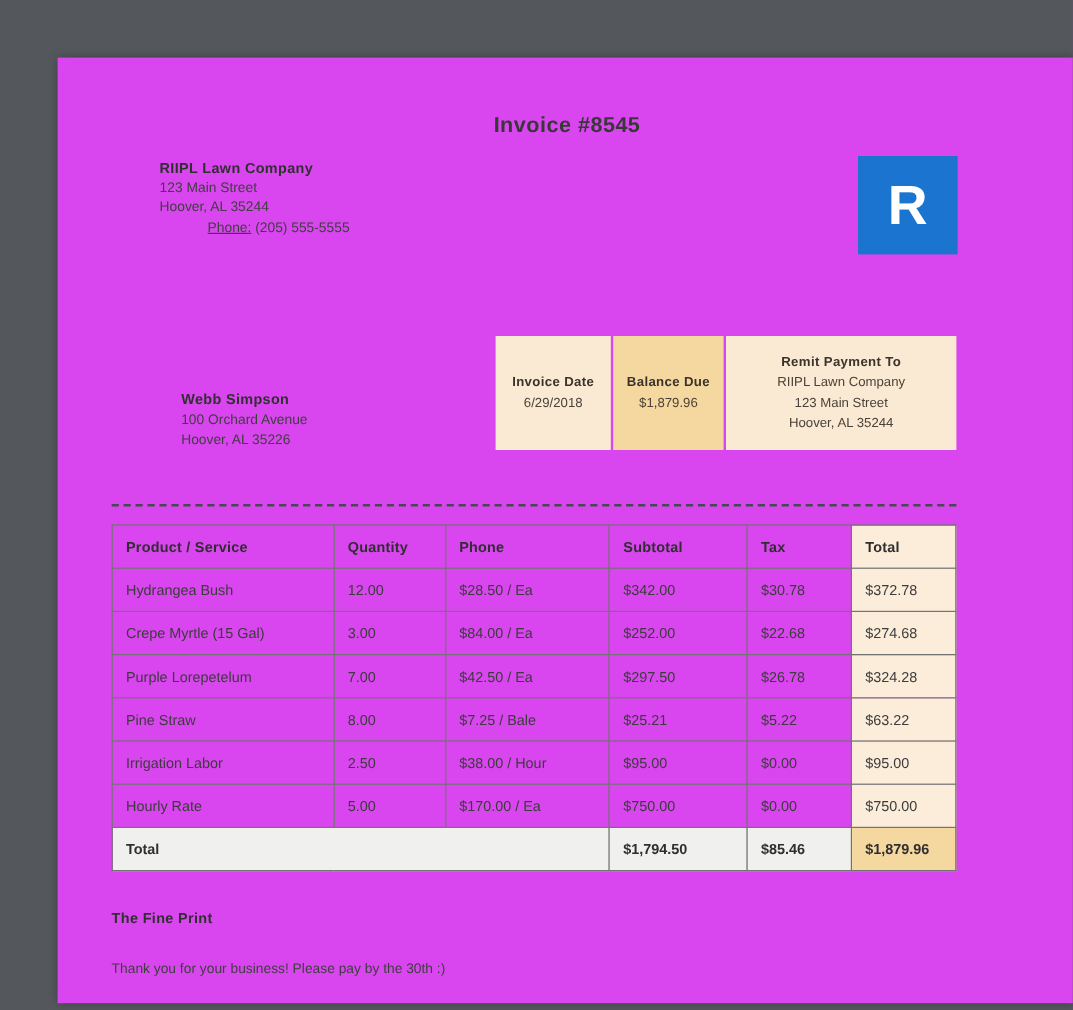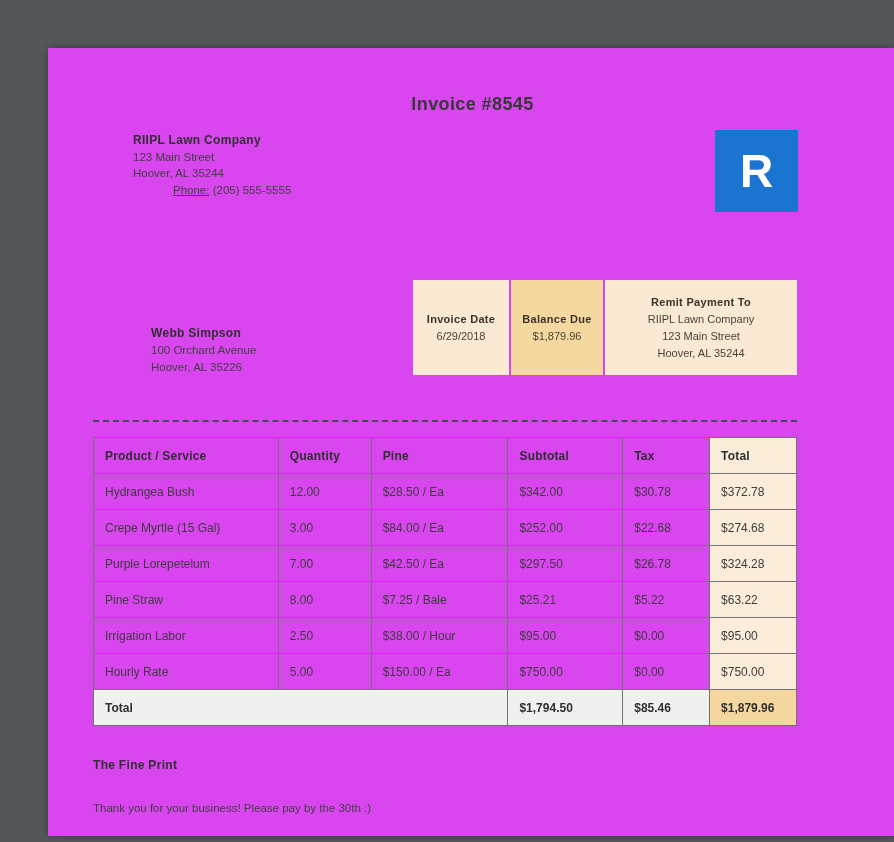--- a/index.html
+++ b/index.html
@@ -180,21 +180,21 @@
         <col style="width:93px">
         <col style="width:137px">
       <col style="width:115px">
         <col style="width:87px">
         <col style="width:87px">
     </colgroup>
     <thead>
       <tr>
         <th>Product / Service</th>
         <th>Quantity</th>
-        <th>Pine</th>
+        <th>Phone</th>
         <th>Subtotal</th>
         <th>Tax</th>
         <th class="col-total-bg">Total</th>
       </tr>
     </thead>
     <tbody>
       <tr>
         <td>Hydrangea Bush</td>
         <td>12.00</td>
         <td>$28.50 / Ea</td>
@@ -230,21 +230,21 @@
         <td>Irrigation Labor</td>
         <td>2.50</td>
         <td>$38.00 / Hour</td>
         <td>$95.00</td>
         <td>$0.00</td>
         <td class="col-total-bg">$95.00</td>
       </tr>
       <tr>
         <td>Hourly Rate</td>
         <td>5.00</td>
-        <td>$150.00 / Ea</td>
+        <td>$170.00 / Ea</td>
         <td>$750.00</td>
         <td>$0.00</td>
         <td class="col-total-bg">$750.00</td>
       </tr>
       <tr class="total-row">
         <td colspan="3" class="total-label">Total</td>
         <td>$1,794.50</td>
         <td>$85.46</td>
         <td class="grand-total">$1,879.96</td>
       </tr>

